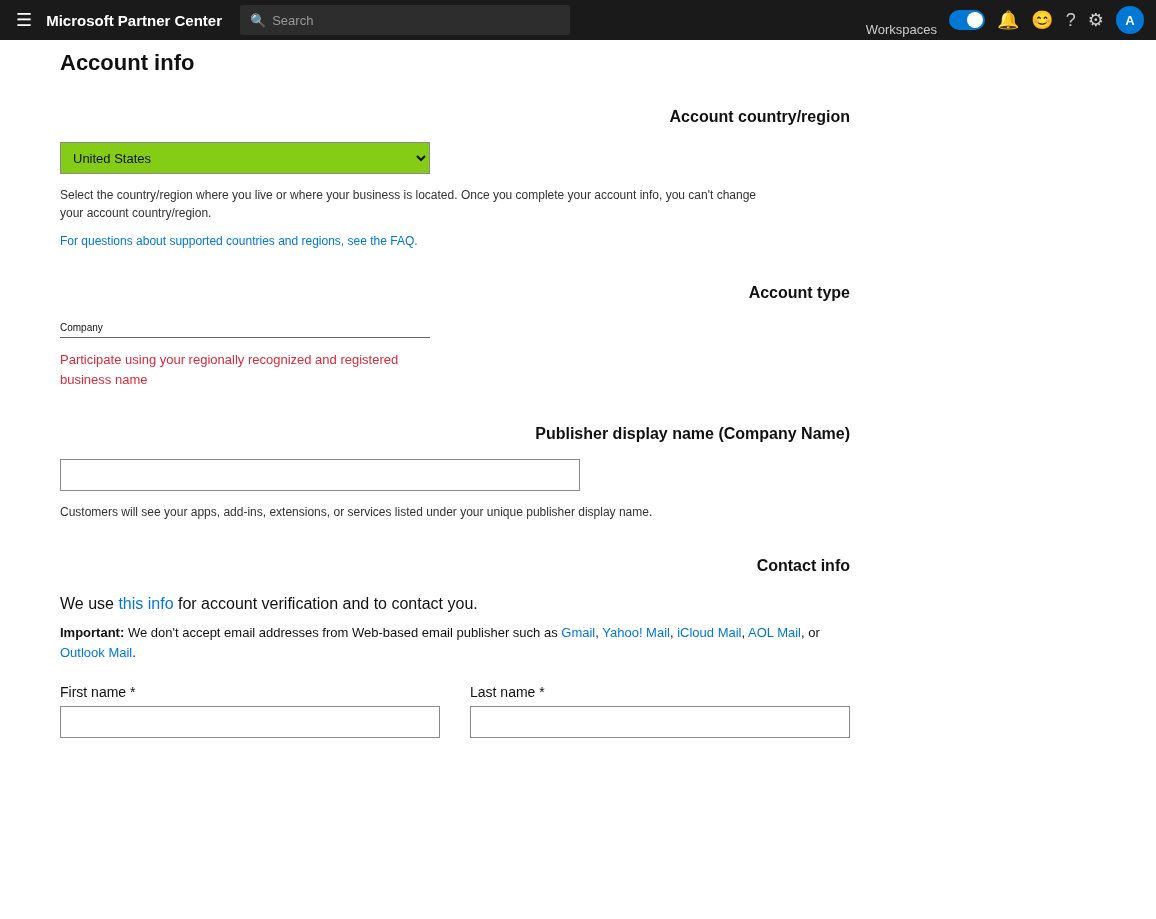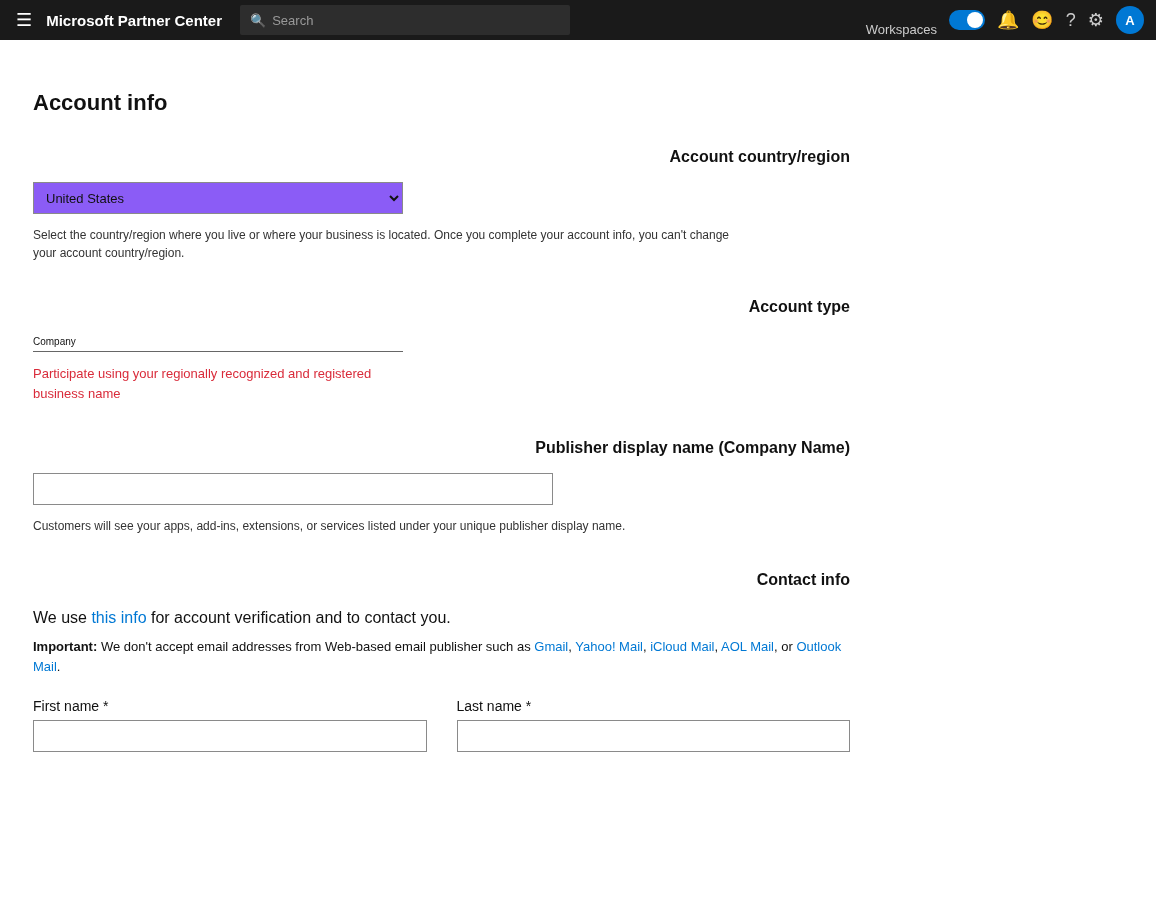--- a/index.html
+++ b/index.html
@@ -93,22 +93,21 @@
       align-items: center;
       justify-content: center;
       color: #fff;
       font-size: 13px;
       font-weight: 600;
       cursor: pointer;
     }
 
     
     .main-content {
-      margin-top: 40px;
-      padding: 50px 50px 80px 33px;
+      padding: 50px 50px 80px 60px;
       max-width: 900px;
     }
 
     .page-title {
       font-size: 22px;
       font-weight: 600;
       color: #111;
       margin-bottom: 32px;
     }
 
@@ -128,21 +127,21 @@
       margin-bottom: 12px;
     }
 
     select.form-select {
       width: 370px;
       height: 32px;
       border: 1px solid #8a8a8a;
       padding: 4px 8px;
       font-size: 13px;
       color: #111;
-      background: #8b5cf6;
+      background: #84cc16;
       appearance: auto;
       cursor: pointer;
       outline: none;
     }
 
     .hint-text {
       font-size: 12px;
       color: #333;
       margin-top: 8px;
       max-width: 700px;
@@ -265,20 +264,23 @@
         <option>Australia</option>
         <option>Germany</option>
         <option>France</option>
         <option>India</option>
         <option>Japan</option>
       </select>
     </div>
     <div class="hint-text">
       <span>Select the country/region where you live or where your business is located. Once you complete your account info, you can't change your account country/region.</span>
     </div>
+    <a class="faq-link">
+      <span>For questions about supported countries and regions, see the FAQ.</span>
+    </a>
   </div>
 
   <div class="section">
     <div class="section-title">Account type</div>
     <div class="form-group">
       <input type="text" class="account-type-input" value="Company" style="">
     </div>
     <div class="account-type-desc">
       <span>Participate using your regionally recognized and registered</span>
       <a class="link"></a>

